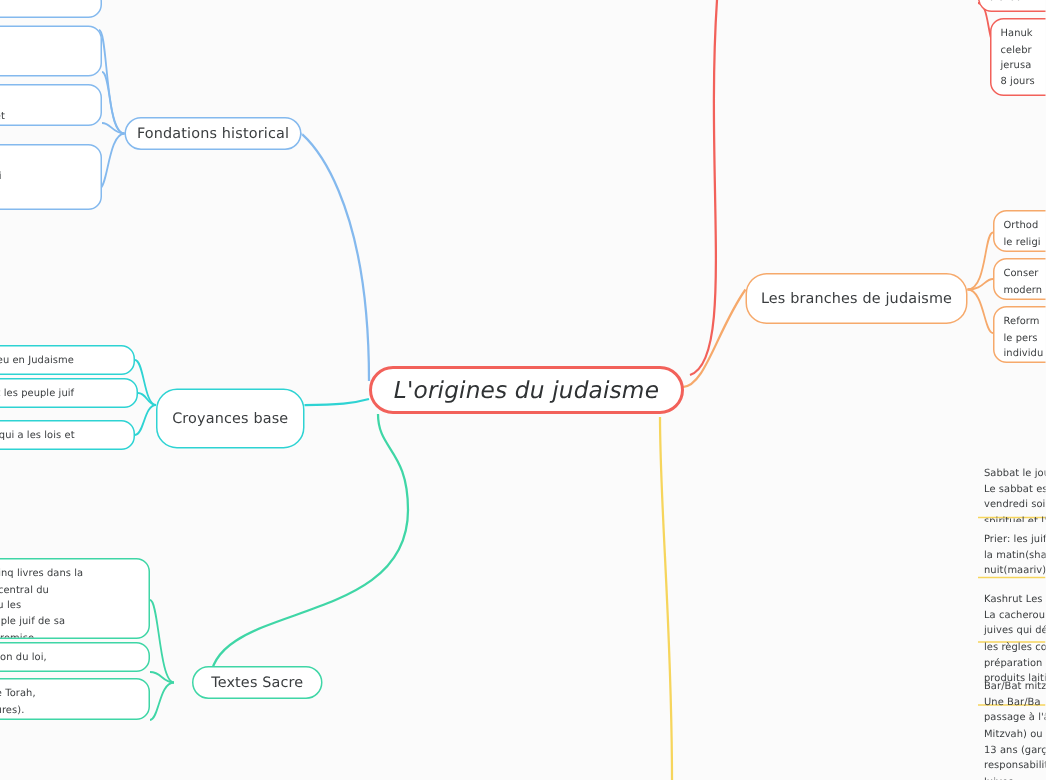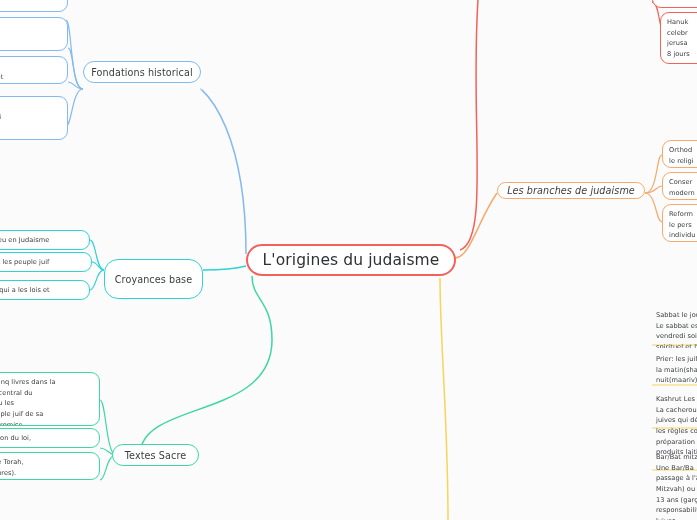--- a/index.html
+++ b/index.html
@@ -37,20 +37,21 @@
   }
   
   .root {
     border: 2px solid #f2615a;
     border-radius: 22px;
     font-size: 15.5px;
     color: #2f3234;
     letter-spacing: .1px;
     padding: 14px 18px;
     white-space: nowrap;
+    font-style: italic;
   }
   
   .branch {
     border-width: 1.3px;
     border-style: solid;
     border-radius: 14px;
     font-size: 9.6px;
     color: #3a3d3f;
     padding: 0 12px;
     white-space: nowrap;
@@ -117,21 +118,21 @@
 
     <path d="M440 278 C 440 340, 448 420, 448 520" stroke="#f6d55c" stroke-width="1.5"></path>
     <path d="M652 345 L 697 345" stroke="#f6d55c" stroke-width="1.1"></path>
     <path d="M652 385 L 697 385" stroke="#f6d55c" stroke-width="1.1"></path>
     <path d="M652 428 L 697 428" stroke="#f6d55c" stroke-width="1.1"></path>
     <path d="M652 470 L 697 470" stroke="#f6d55c" stroke-width="1.1"></path>
   </svg>
 
   <div class="node root" style="left:246px; top:244px; width:210px; height:31px;">L'origines du judaisme</div>
 
-  <div class="node branch" style="left:83px; top:61px; width:118px; height:22px; border-color:#84b9ee;">Fondations historical</div>
+  <div class="node branch" style="left:83px; top:78px; width:118px; height:22px; border-color:#84b9ee;">Fondations historical</div>
 
   <div class="node leaf" style="left:-44px; top:-8px; width:112px; height:20px; border-color:#84b9ee;">
     <span class="ln">l'époque</span>
   </div>
 
   <div class="node leaf" style="left:-48px; top:17px; width:116px; height:34px; border-color:#84b9ee;">
     <span class="ln">braham,</span>
     <span class="ln">s patriarchs</span>
     <span class="ln">ne.</span>
   </div>
@@ -155,40 +156,40 @@
   </div>
 
   <div class="node leaf" style="left:-30px; top:252px; width:122px; height:20px; border-color:#2ed3d3;">
     <span class="ln">dieu et les peuple juif</span>
   </div>
 
   <div class="node leaf" style="left:-30px; top:280px; width:120px; height:20px; border-color:#2ed3d3;">
     <span class="ln">aisme qui a les lois et</span>
   </div>
 
-  <div class="node branch" style="left:112px; top:444px; width:87px; height:22px; border-color:#3fd6a6;">Textes Sacre</div>
+  <div class="node branch" style="left:128px; top:444px; width:87px; height:22px; border-color:#3fd6a6;">Textes Sacre</div>
 
   <div class="node leaf" style="left:-36px; top:372px; width:136px; height:54px; border-color:#3fd6a6;">
     <span class="ln">remier cinq livres dans la</span>
     <span class="ln">le texte central du</span>
     <span class="ln">s de Dieu les</span>
     <span class="ln">e du peuple juif de sa</span>
     <span class="ln">a Terre promise.</span>
   </div>
 
   <div class="node leaf" style="left:-36px; top:428px; width:136px; height:20px; border-color:#3fd6a6;">
     <span class="ln">erpretation du loi,</span>
   </div>
 
   <div class="node leaf" style="left:-36px; top:452px; width:136px; height:28px; border-color:#3fd6a6;">
     <span class="ln">u avec le Torah,</span>
     <span class="ln">im(ecritures).</span>
   </div>
 
-  <div class="node branch" style="left:497px; top:182px; width:148px; height:17px; border-color:#f6a96b;font-style:italic;">Les branches de judaisme</div>
+  <div class="node branch" style="left:497px; top:182px; width:148px; height:34px; border-color:#f6a96b;">Les branches de judaisme</div>
 
   <div class="node leaf" style="left:662px; top:140px; width:80px; height:28px; border-color:#f6a96b;">
     <span class="ln">Orthod</span>
     <span class="ln">le religi</span>
   </div>
 
   <div class="node leaf" style="left:662px; top:172px; width:80px; height:28px; border-color:#f6a96b;">
     <span class="ln">Conser</span>
     <span class="ln">modern</span>
   </div>

